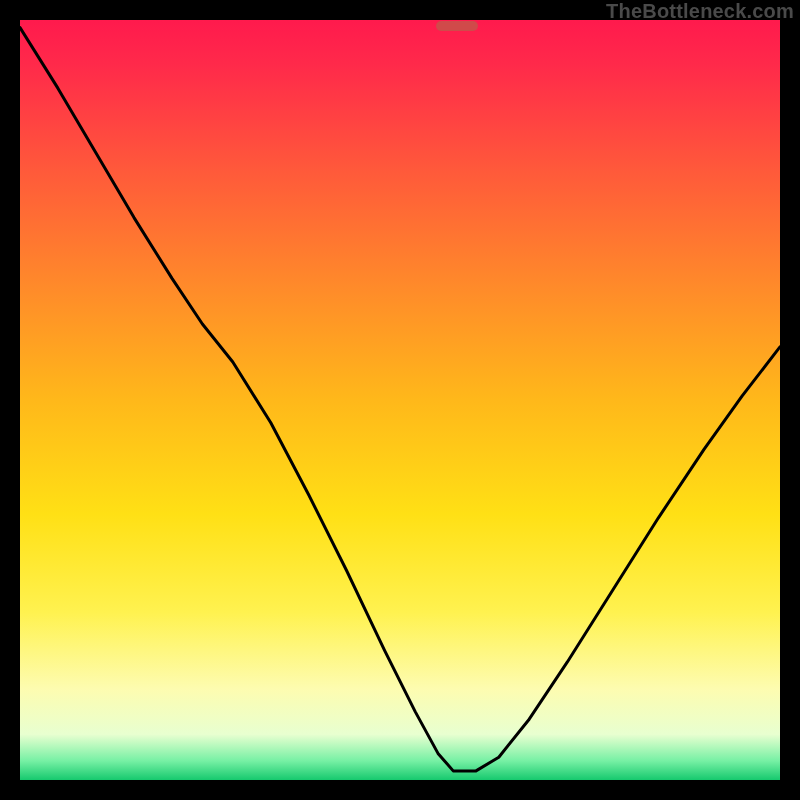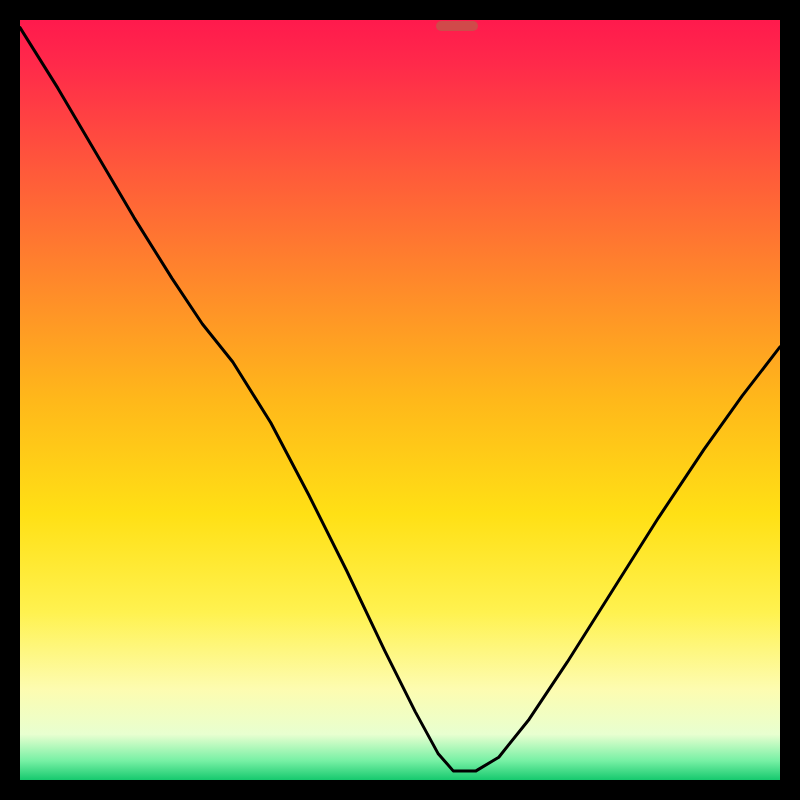--- a/index.html
+++ b/index.html
@@ -60,20 +60,21 @@
     font-size: 20px;
     font-weight: 600;
     color: #4a4a4a;
     letter-spacing: 0.2px;
   }
 </style>
 </head>
 <body>
 
 <div class="frame">
+  <div class="watermark">TheBottleneck.com</div>
 
   <div class="plot">
     <div class="gradient"></div>
     <div class="marker" id="marker" style="width: 42.56px; height: 10.64px; left: 415.72px; top: 0.76px; background: rgb(208, 74, 74);"></div>
     <svg class="curve" id="curve" viewBox="0 0 760 760" preserveAspectRatio="none">
         <path d="M0.00 7.60 L38.00 68.40 L76.00 133.00 L114.00 197.60 L152.00 258.40 L182.40 304.00 L212.80 342.00 L250.80 402.80 L288.80 475.00 L326.80 551.00 L364.80 630.80 L395.20 691.60 L418.00 733.40 L433.20 750.88 L456.00 750.88 L456.00 750.88 L478.80 737.20 L509.20 699.20 L547.20 642.20 L592.80 570.00 L638.40 497.80 L684.00 429.40 L722.00 376.20 L760.00 326.80" fill="none" stroke="#000" stroke-width="3" stroke-linejoin="round" stroke-linecap="round"></path>
       </svg>
   </div>
 </div>
 

